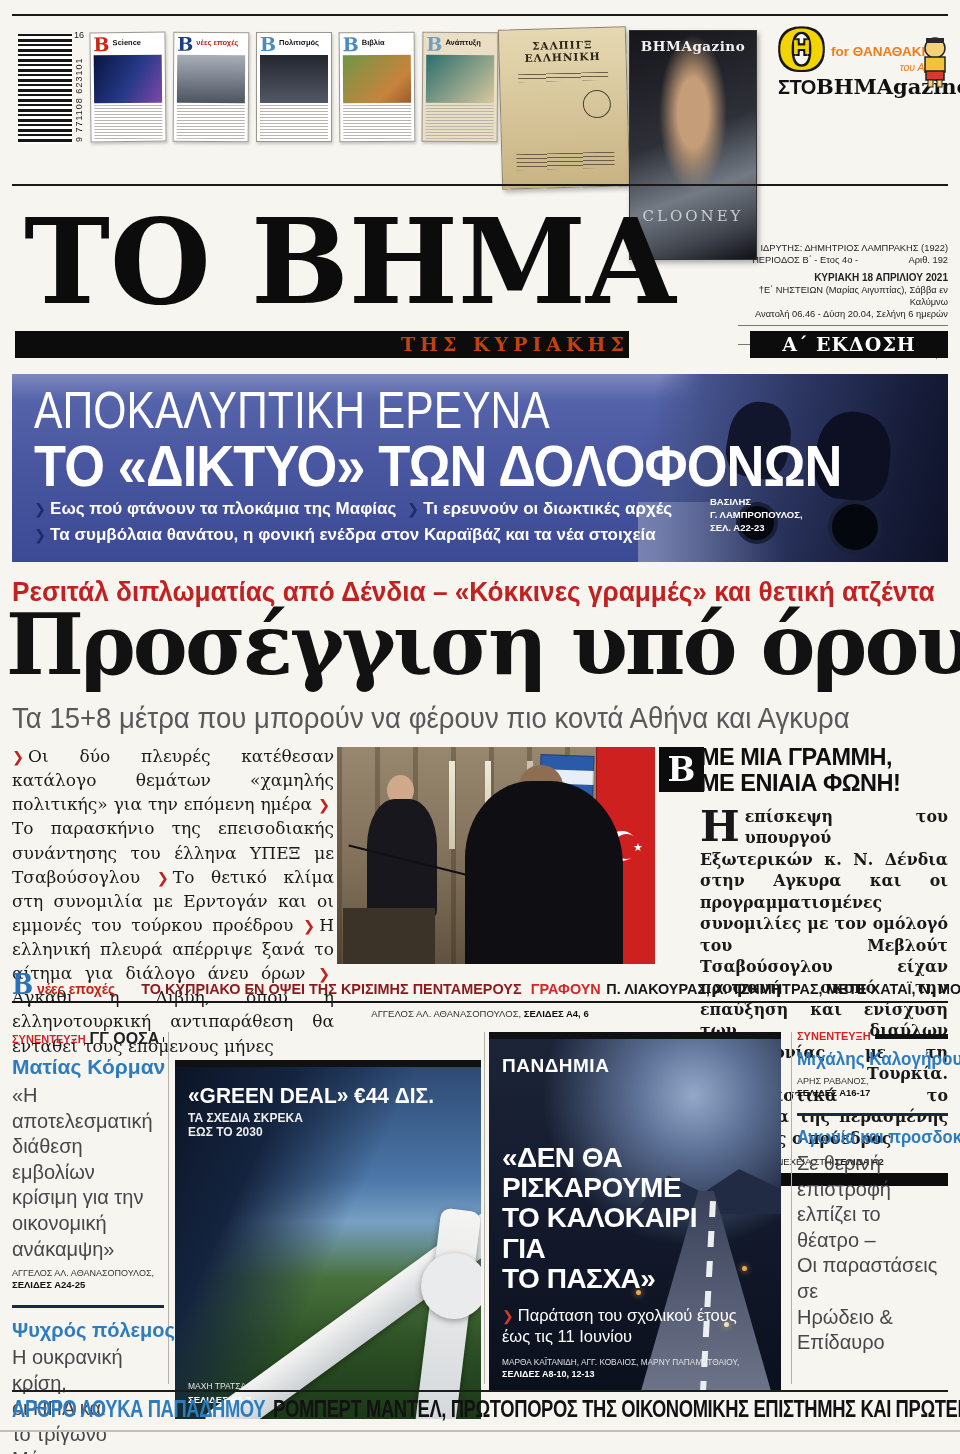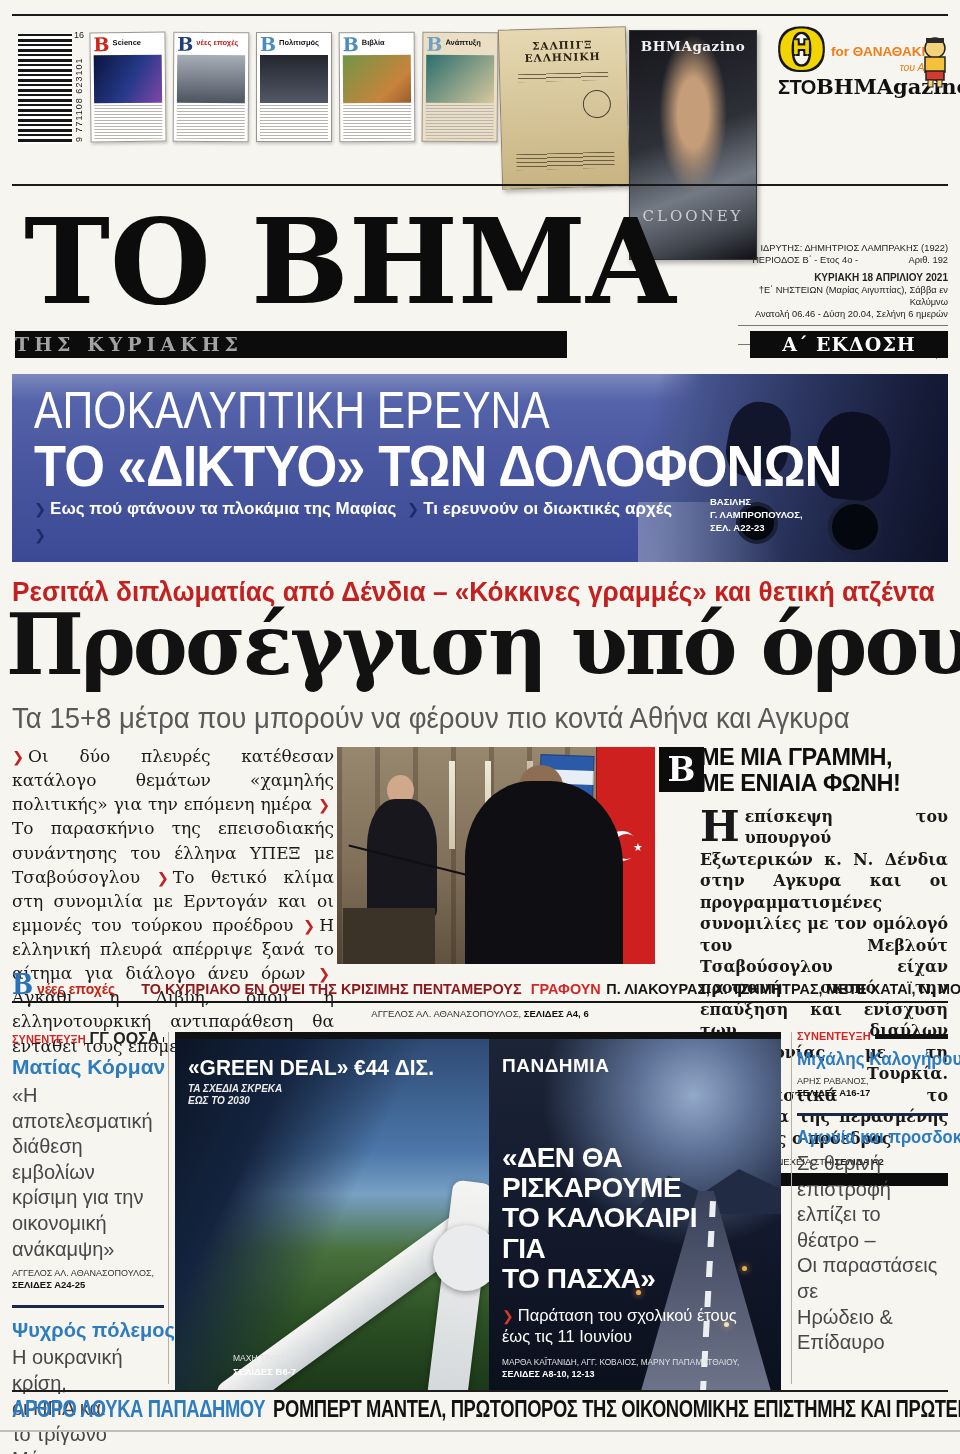--- a/index.html
+++ b/index.html
@@ -63,22 +63,22 @@
     text-shadow:-2px -2px 0 #161616,2px -2px 0 #161616,-2px 2px 0 #161616,2px 2px 0 #161616;}
   #promo-for{color:#ef7d18;font-size:13.5px;font-weight:700;}
   #promo-author{color:#ef7d18;font-size:10.5px;font-style:italic;text-align:right;margin-top:1px;}
   #promo-lines{font-size:20px;font-weight:800;line-height:1.12;color:#121212;margin-top:4px;letter-spacing:-.5px;}
   #promo-brand{font-family:"DejaVu Serif",serif;font-size:21px;font-weight:700;}
   #promo-boy{position:absolute;right:-2px;top:10px;}
 
   
   #masthead-title{left:24px;top:200px;font-size:118px;font-weight:700;line-height:1.05;color:#0c0c0c;
     letter-spacing:0;transform:scaleX(.98);transform-origin:left top;white-space:nowrap;}
-  #masthead-subbar{left:15px;top:331px;width:552px;height:27px;background:#0c0c0c;color:#a3a3a3;
-    text-align:left;font-weight:700;font-size:19px;line-height:27px;letter-spacing:5px;}
+  #masthead-subbar{left:15px;top:331px;width:614px;height:27px;background:#0c0c0c;color:#c2410c;
+    text-align:right;font-weight:700;font-size:19px;line-height:27px;letter-spacing:5px;}
   #info-block{right:12px;top:242px;width:210px;text-align:right;font-size:9.3px;line-height:1.3;color:#222;}
   #info-block .b{font-weight:400;margin-left:48px;}
   #info-date{font-weight:700;font-size:10px;margin-top:5px;}
   #info-copy{border-top:1px solid #777;border-bottom:1px solid #777;margin-top:5px;padding:3px 0;}
   #info-price{margin-top:4px;}
   #edition-bar{right:12px;top:331px;width:198px;height:27px;background:#0c0c0c;color:#fff;
     text-align:center;font-weight:700;font-size:19px;line-height:27px;letter-spacing:1px;}
 
   
   #banner{left:12px;top:374px;width:936px;height:188px;overflow:hidden;
@@ -174,35 +174,35 @@
   .col-quote{margin-top:4px;font-size:20px;line-height:1.28;color:#47474a;}
   .col-credit{margin-top:5px;font-size:9px;color:#333;line-height:1.35;}
   .col-credit .b{font-weight:700;font-size:9.5px;color:#111;}
   .col-divider{margin-top:13px;height:3px;background:#1d2748;}
   .col-title2{margin-top:11px;font-size:20px;font-weight:700;color:#2d7cc0;white-space:nowrap;transform-origin:left top;}
   .col-text2{margin-top:3px;font-size:20px;line-height:1.28;color:#47474a;}
   .vrule{top:1032px;width:1px;height:352px;background:#b5b1a8;}
   #vrule1{left:168px;}#vrule2{left:484px;}#vrule3{left:791px;}
 
   
-  #green-panel{left:175px;top:1032px;width:306px;height:352px;overflow:hidden;border-top:7px solid #111;
+  #green-panel{left:175px;top:1060px;width:306px;height:352px;overflow:hidden;border-top:7px solid #111;
     background:linear-gradient(115deg,#0c1526 0%,#14243f 26%,rgba(20,40,70,0) 52%),
-               linear-gradient(180deg,#2e4a74 0%,#4c77a8 32%,#78a0c4 44%,#49713d 60%,#2e5226 78%,#1b3818 100%);padding-left:12px;}
+               linear-gradient(180deg,#2e4a74 0%,#4c77a8 32%,#78a0c4 44%,#49713d 60%,#2e5226 78%,#1b3818 100%);}
   .blade{position:absolute;background:linear-gradient(180deg,#f4f4f2,#ccd1d5);border-radius:10px;
     box-shadow:0 2px 6px rgba(0,0,0,.35);}
   #blade1{width:430px;height:36px;right:-120px;bottom:96px;transform:rotate(-36deg);}
   #blade2{width:40px;height:270px;right:16px;bottom:-60px;transform:rotate(7deg);}
   #hub{position:absolute;width:66px;height:66px;border-radius:50%;background:#e9ebec;right:-6px;bottom:100px;
     box-shadow:0 2px 6px rgba(0,0,0,.35);}
   #green-headline{position:absolute;left:13px;top:16px;font-size:22px;font-weight:800;color:#fff;white-space:nowrap;
     transform:scaleX(.95);transform-origin:left top;}
-  #green-sub{position:absolute;left:13px;top:44px;font-size:10px;font-weight:700;color:#ececec;line-height:1.2;font-style:italic;}
+  #green-sub{position:absolute;left:13px;top:44px;font-size:12px;font-weight:700;color:#ececec;line-height:1.2;}
   #green-title{position:absolute;left:13px;top:108px;font-size:29px;font-weight:800;color:#fff;line-height:1.07;
     letter-spacing:-.5px;}
-  #green-credit{position:absolute;left:13px;bottom:12px;font-size:8.5px;color:#e2e2e2;line-height:1.4;margin-left:45px;}
+  #green-credit{position:absolute;left:13px;bottom:12px;font-size:8.5px;color:#e2e2e2;line-height:1.4;}
   #green-credit .b{font-weight:700;font-size:9.5px;color:#fff;}
 
   
   #pandemic-panel{left:489px;top:1032px;width:256px;height:352px;overflow:hidden;border-top:7px solid #111;
     background:radial-gradient(circle at 70% 16%,#93a9c9 0%,#5d7196 16%,rgba(30,40,60,0) 42%),
                linear-gradient(180deg,#1c2438 0%,#141b2e 45%,#0b101d 100%);padding-left:36px;}
   #mountain{position:absolute;right:0;top:120px;width:150px;height:55px;background:#222b44;
     clip-path:polygon(0 100%,25% 30%,48% 62%,72% 18%,100% 55%,100% 100%);}
   #road{position:absolute;right:10px;bottom:0;width:130px;height:200px;
     background:linear-gradient(180deg,#39415a,#6d7489);clip-path:polygon(44% 0,56% 0,100% 100%,0 100%);}
@@ -336,21 +336,21 @@
       <div class="wheel" id="wheel2"></div>
     </div>
     <div class="abs" id="banner-kicker">ΑΠΟΚΑΛΥΠΤΙΚΗ ΕΡΕΥΝΑ</div>
     <div class="abs" id="banner-headline">ΤΟ «ΔΙΚΤΥΟ» ΤΩΝ ΔΟΛΟΦΟΝΩΝ</div>
     <div class="abs" id="banner-bullets">
       <div class="bline">
         <span class="chev"></span><span>Εως πού φτάνουν τα πλοκάμια της Μαφίας</span>
         <span class="chev" style="margin-left:6px;"></span><span>Τι ερευνούν οι διωκτικές αρχές</span>
       </div>
       <div class="bline">
-        <span class="chev"></span>
+        <span class="chev"></span><span>Τα συμβόλαια θανάτου, η φονική ενέδρα στον Καραϊβάζ και τα νέα στοιχεία</span>
       </div>
     </div>
     <div class="abs preline" id="banner-byline">ΒΑΣΙΛΗΣ
 Γ. ΛΑΜΠΡΟΠΟΥΛΟΣ,
 ΣΕΛ. Α22-23</div>
   </div>
 
   <div class="abs" id="kicker-red">Ρεσιτάλ διπλωματίας από Δένδια – «Κόκκινες γραμμές» και θετική ατζέντα</div>
   <div class="abs serif" id="main-headline">Προσέγγιση υπό όρους</div>
   <div class="abs" id="subhead">Τα 15+8 μέτρα που μπορούν να φέρουν πιο κοντά Αθήνα και Αγκυρα</div>

